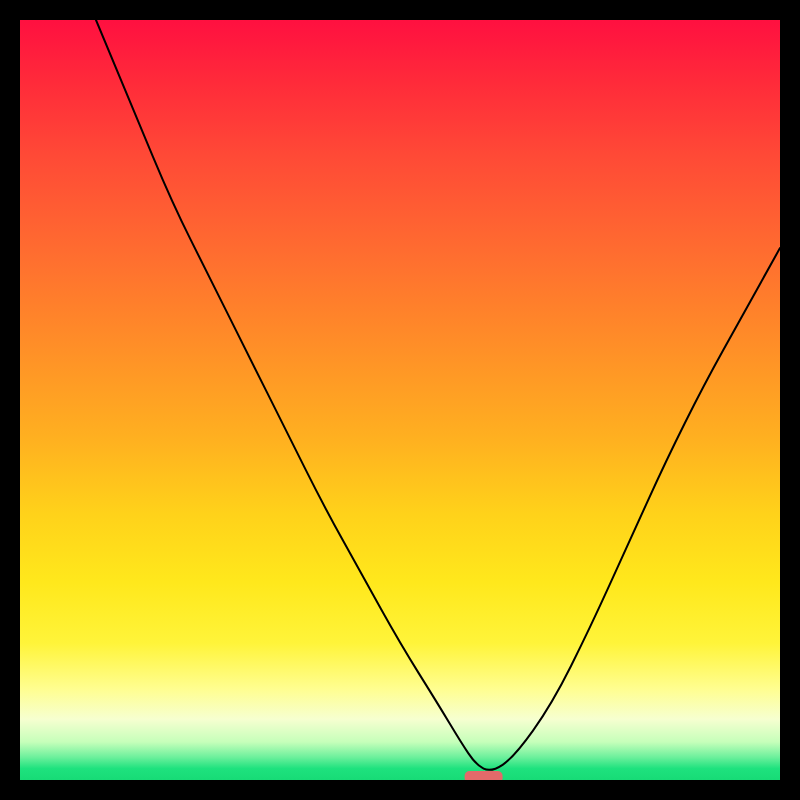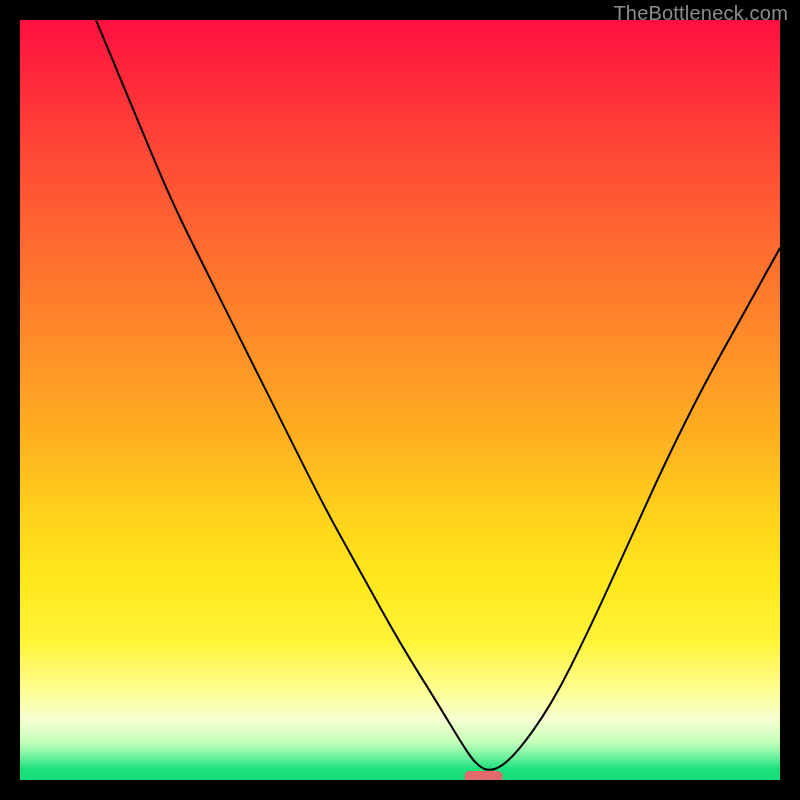--- a/index.html
+++ b/index.html
@@ -76,15 +76,14 @@
 
 <div class="frame">
 
   <div class="plot-area">
     <svg class="plot-svg" viewBox="0 0 760 760" preserveAspectRatio="none">
       <path id="curvePath" class="curve" d="M 76.0 0.0 Q 114.0 91.2 133.0 136.8 Q 152.0 182.4 171.0 220.4 Q 190.0 258.4 209.0 296.4 Q 228.0 334.4 247.0 372.4 Q 266.0 410.4 285.0 448.4 Q 304.0 486.4 323.0 520.6 Q 342.0 554.8 361.0 589.0 Q 380.0 623.2 399.0 653.6 Q 418.0 684.0 429.4 703.0 Q 440.8 722.0 448.4 733.4 Q 456.0 744.8 463.6 748.6 Q 471.2 752.4 482.6 744.8 Q 494.0 737.2 513.0 710.6 Q 532.0 684.0 551.0 646.0 Q 570.0 608.0 589.0 566.2 Q 608.0 524.4 627.0 482.6 Q 646.0 440.8 665.0 402.8 Q 684.0 364.8 703.0 330.6 Q 722.0 296.4 741.0 262.2 T 760.0 228.0"></path>
       <rect id="markerRect" class="marker" x="444.6" y="751.0" width="38" height="12" rx="5" ry="5"></rect>
     </svg>
   </div>
 
-  <div class="watermark">TheBottleneck.com</div>
 
 </div>
 
 </body></html>

